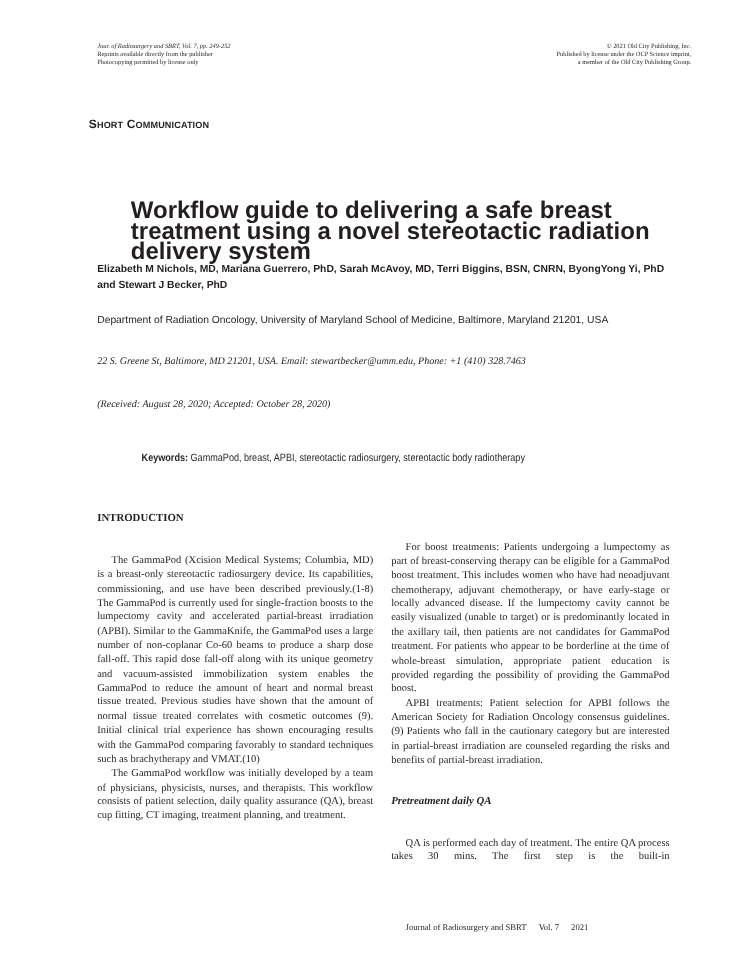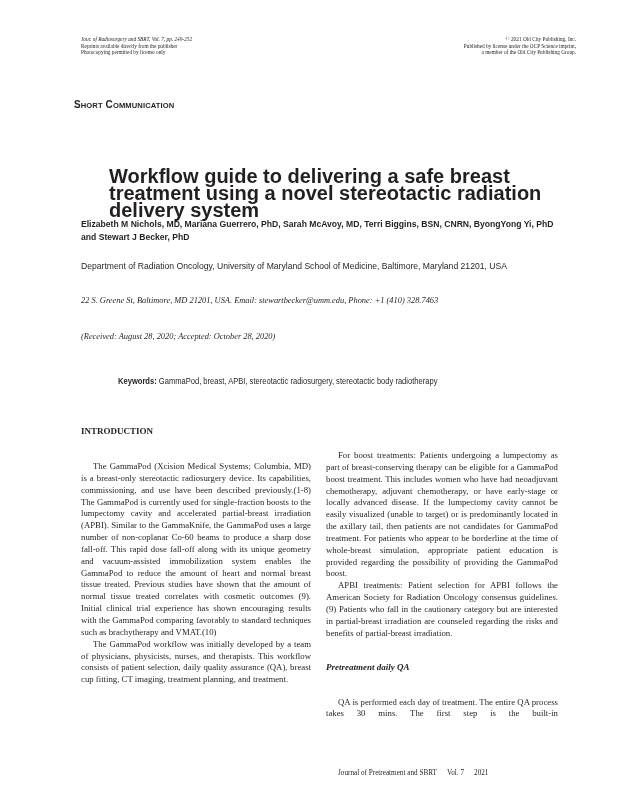--- a/index.html
+++ b/index.html
@@ -80,15 +80,15 @@
   <div class="gap-h"></div>
   <p>For boost treatments: Patients undergoing a lumpectomy as part of breast-conserving therapy can be eligible for a GammaPod boost treatment. This includes women who have had neoadjuvant chemotherapy, adjuvant chemotherapy, or have early-stage or locally advanced disease. If the lumpectomy cavity cannot be easily visualized (unable to target) or is predominantly located in the axillary tail, then patients are not candidates for GammaPod treatment. For patients who appear to be borderline at the time of whole-breast simulation, appropriate patient education is provided regarding the possibility of providing the GammaPod boost.</p>
   <p>APBI treatments: Patient selection for APBI follows the American Society for Radiation Oncology consensus guidelines.(9) Patients who fall in the cautionary category but are interested in partial-breast irradiation are counseled regarding the risks and benefits of partial-breast irradiation.</p>
   <div class="gap-sub"></div>
   <h3 class="ital">Pretreatment daily QA</h3>
   <div class="gap-h"></div>
   <p style="text-align-last: justify;">QA is performed each day of treatment. The entire QA process takes 30 mins. The first step is the built-in</p>
 </div>
 
 <div class="abs footer">
-  <span>Journal of Pretreatment and SBRT</span><span class="sp"></span><span>Vol. 7</span><span class="sp"></span><span>2021</span>
+  <span>Journal of Radiosurgery and SBRT</span><span class="sp"></span><span>Vol. 7</span><span class="sp"></span><span>2021</span>
 </div>
 <div class="abs page-num">249</div>
 
 </body></html>

